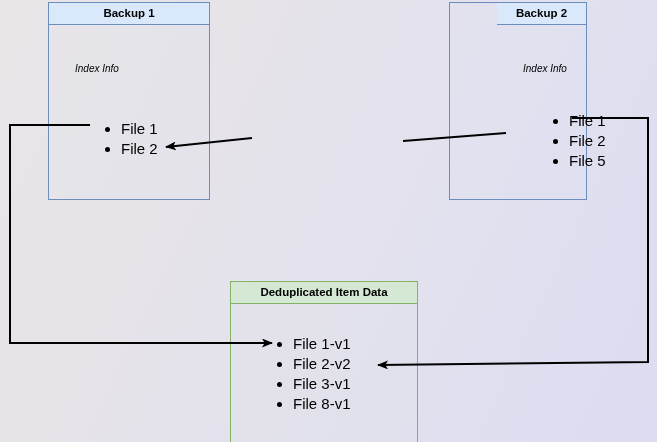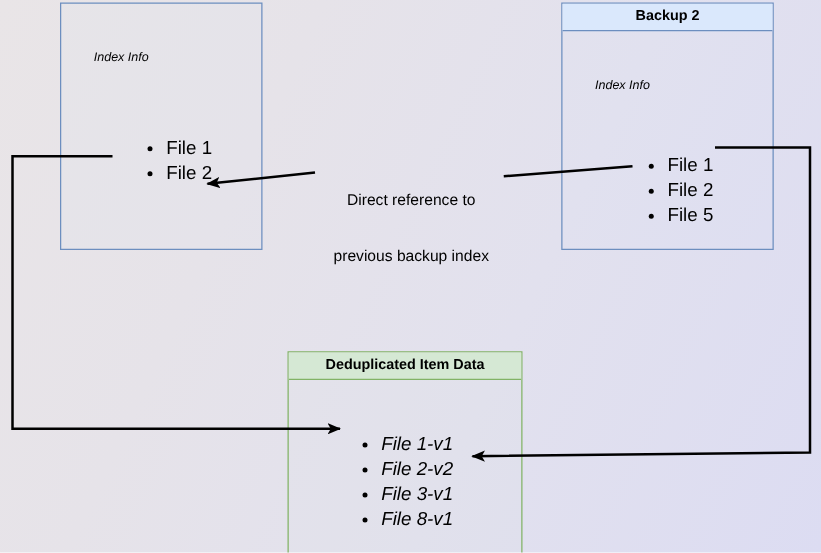--- a/index.html
+++ b/index.html
@@ -62,21 +62,21 @@
 
   .index-label {
     position: absolute;
     font-size: 10px;
     color: #000;
     white-space: nowrap;
     font-style: italic;
   }
   .bullets {
     position: absolute;
-    margin: 16px;
+    margin: 4px;
     padding: 0 0 0 18px;
     list-style: disc;
     font-size: 15px;
     color: #000;
   }
   .bullets li {
     line-height: 20px;
     white-space: nowrap;
   }
 
@@ -97,57 +97,54 @@
     height: 442px;
     pointer-events: none;
   }
 </style>
 </head>
 <body>
 
 <div id="canvas">
 
   <div class="node blue" style="left:48px; top:2px; width:162px; height:198px;">
+    <div class="hdr">Backup 1</div>
     <div class="body" style="height:174px;">
       <div class="index-label" style="left:26px; top:38px;">Index Info</div>
       <ul class="bullets" style="left:50px; top:90px;">
         <li>File 1</li>
         <li>File 2</li>
       </ul>
     </div>
   </div>
 
-  <div class="node blue" style="left:449px; top:2px; width:170px; height:198px;">
+  <div class="node blue" style="left:449px; top:2px; width:138px; height:198px;padding-left:47px;">
     <div class="hdr">Backup 2</div>
     <div class="body" style="height:174px;">
       <div class="index-label" style="left:26px; top:38px;">Index Info</div>
       <ul class="bullets" style="left:50px; top:82px;">
         <li>File 1</li>
         <li>File 2</li>
         <li>File 5</li>
       </ul>
     </div>
   </div>
 
   <div class="node green" style="left:230px; top:281px; width:188px; height:176px;">
     <div class="hdr">Deduplicated Item Data</div>
-    <div class="body" style="height:134px;font-style:italic;">
+    <div class="body" style="height:134px;">
       <ul class="bullets" style="left:40px; top:26px;">
         <li>File 1-v1</li>
         <li>File 2-v2</li>
         <li>File 3-v1</li>
         <li>File 8-v1</li>
       </ul>
     </div>
   </div>
 
-  <div class="edge-label" style="left:255px; top:123px; width:148px;">
-    <div>Direct reference to</div>
-    <div>previous backup index</div>
-  </div>
 
   <svg class="wires" viewBox="0 0 657 442">
     <defs>
       <marker id="ah" markerWidth="11" markerHeight="9" refX="10" refY="4.5" orient="auto" markerUnits="userSpaceOnUse">
         <path d="M0,0 L11,4.5 L0,9 L2.6,4.5 Z" fill="#000000"></path>
       </marker>
     </defs>
 
     <path d="M 506,133 L 403,141" fill="none" stroke="#000000" stroke-width="2"></path>
     <path d="M 252,138 L 166,147" fill="none" stroke="#000000" stroke-width="2" marker-end="url(#ah)"></path>

